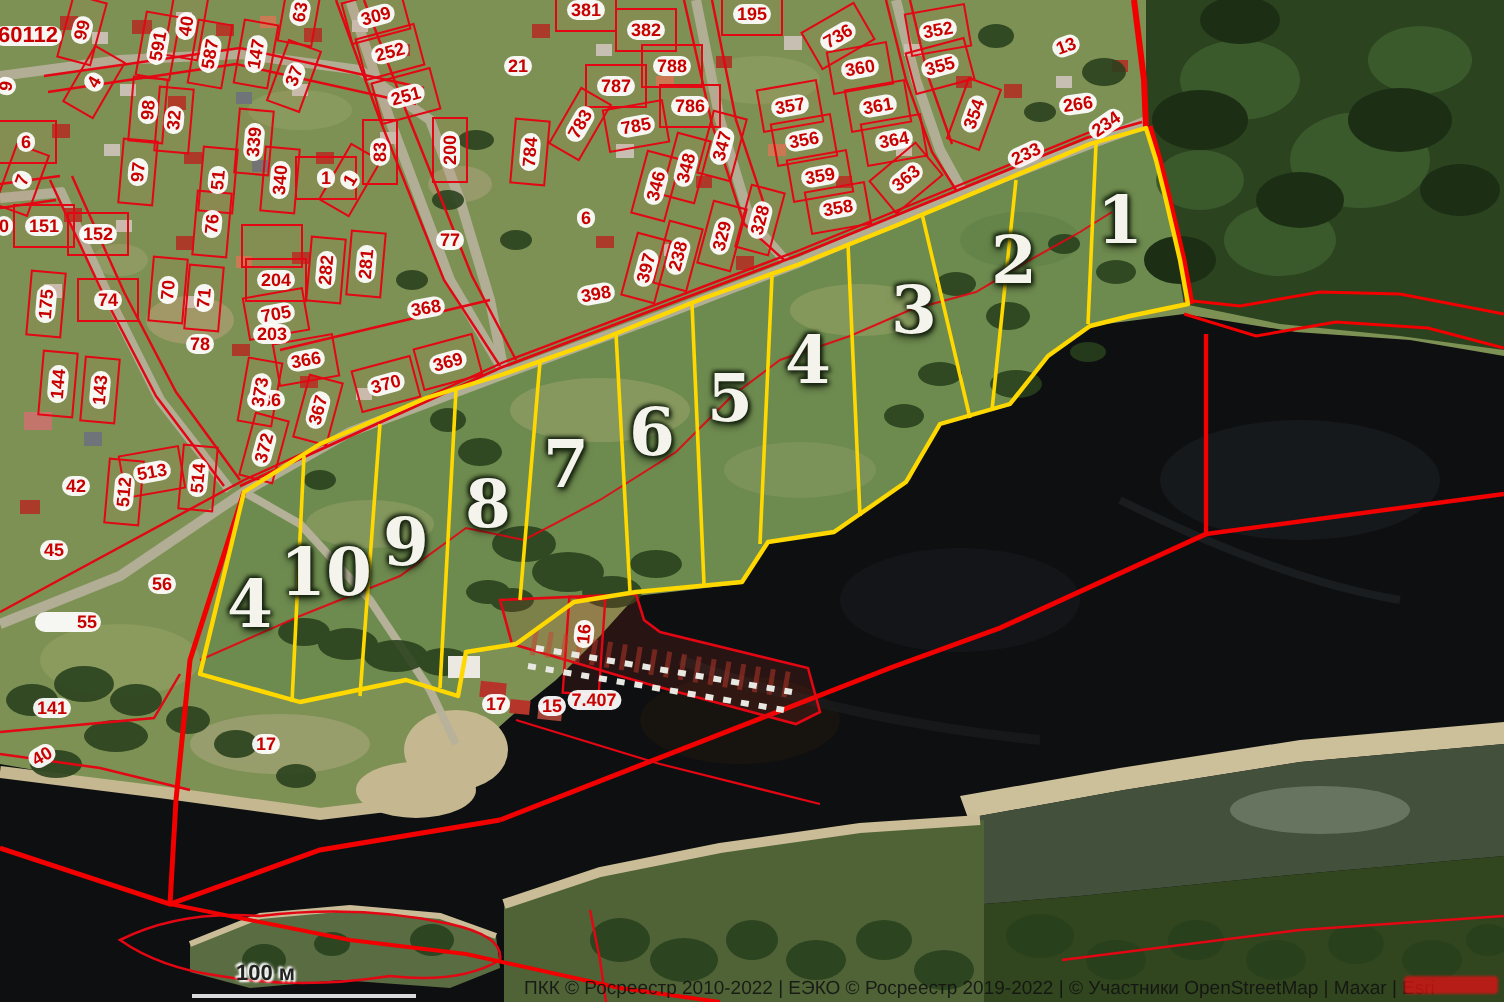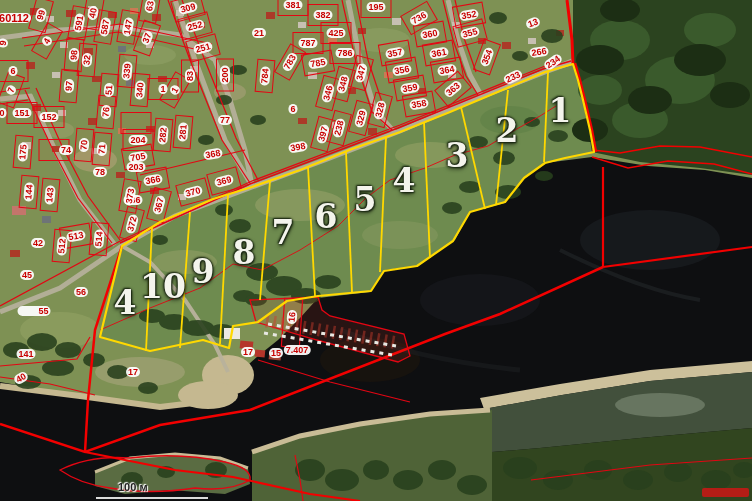--- a/index.html
+++ b/index.html
@@ -380,30 +380,30 @@
       <span class="lbl" style="left: 49px; top: 117px; --r: 0deg;">152</span>
       <span class="lbl" style="left: 106px; top: 112px; --r: -85deg;">76</span>
       <span class="lbl" style="left: 84px; top: 145px; --r: -85deg;">70</span>
       <span class="lbl" style="left: 102px; top: 149px; --r: -85deg;">71</span>
       <span class="lbl" style="left: 136px; top: 135px; margin-top: 32px; --r: 0deg;">203</span>
       <span class="lbl" style="left: 138px; top: 140px; --r: 0deg;">204</span>
       <span class="lbl" style="left: 163px; top: 135px; --r: -85deg;">282</span>
       <span class="lbl" style="left: 183px; top: 132px; --r: -85deg;">281</span>
       <span class="lbl" style="left: 225px; top: 120px; --r: 0deg;">77</span>
       <span class="lbl" style="left: 23px; top: 152px; --r: -85deg;">175</span>
-      <span class="lbl" style="left: 54px; top: 150px; margin-left: 12px; --r: 0deg;">74</span>
+      <span class="lbl" style="left: 54px; top: 150px; --r: 0deg;">74</span>
       <span class="lbl" style="left: 138px; top: 157px; --r: -10deg;">705</span>
       <span class="lbl" style="left: 213px; top: 154px; --r: -10deg;">368</span>
       <span class="lbl" style="left: 293px; top: 5px; --r: 0deg;">381</span>
       <span class="lbl" style="left: 323px; top: 15px; --r: 0deg;">382</span>
       <span class="lbl" style="left: 376px; top: 7px; --r: 0deg;">195</span>
       <span class="lbl" style="left: 419px; top: 18px; --r: -30deg;">736</span>
       <span class="lbl" style="left: 469px; top: 15px; --r: -10deg;">352</span>
       <span class="lbl" style="left: 259px; top: 33px; --r: 0deg;">21</span>
-      <span class="lbl" style="left: 336px; top: 33px; --r: 0deg;">425</span>
+      <span class="lbl" style="left: 336px; top: 33px; --r: 0deg;">788</span>
       <span class="lbl" style="left: 308px; top: 43px; --r: 0deg;">787</span>
       <span class="lbl" style="left: 345px; top: 53px; --r: 0deg;">786</span>
       <span class="lbl" style="left: 290px; top: 62px; --r: -60deg;">783</span>
       <span class="lbl" style="left: 318px; top: 63px; --r: -10deg;">785</span>
       <span class="lbl" style="left: 430px; top: 34px; --r: -10deg;">360</span>
       <span class="lbl" style="left: 470px; top: 33px; --r: -15deg;">355</span>
       <span class="lbl" style="left: 395px; top: 53px; --r: -10deg;">357</span>
       <span class="lbl" style="left: 439px; top: 53px; --r: -10deg;">361</span>
       <span class="lbl" style="left: 487px; top: 57px; --r: -70deg;">354</span>
       <span class="lbl" style="left: 265px; top: 76px; --r: -85deg;">784</span>
@@ -459,14 +459,15 @@
       <span class="pnum" style="left: 326px; top: 216px;">6</span>
       <span class="pnum" style="left: 283px; top: 232px;">7</span>
       <span class="pnum" style="left: 244px; top: 252px;">8</span>
       <span class="pnum" style="left: 203px; top: 271px;">9</span>
       <span class="pnum" style="left: 163px; top: 286px;">10</span>
       <span class="pnum" style="left: 125px; top: 302px;">4</span>
     </div>
 
 <div class="scale-label">100 м</div>
 <div class="scale-bar"></div>
+<div class="attribution">ПКК © Росреестр 2010-2022 | ЕЭКО © Росреестр 2019-2022 | © Участники OpenStreetMap | Maxar | Esri</div>
 <div class="watermark"></div>
 </div>
 
 </body></html>

